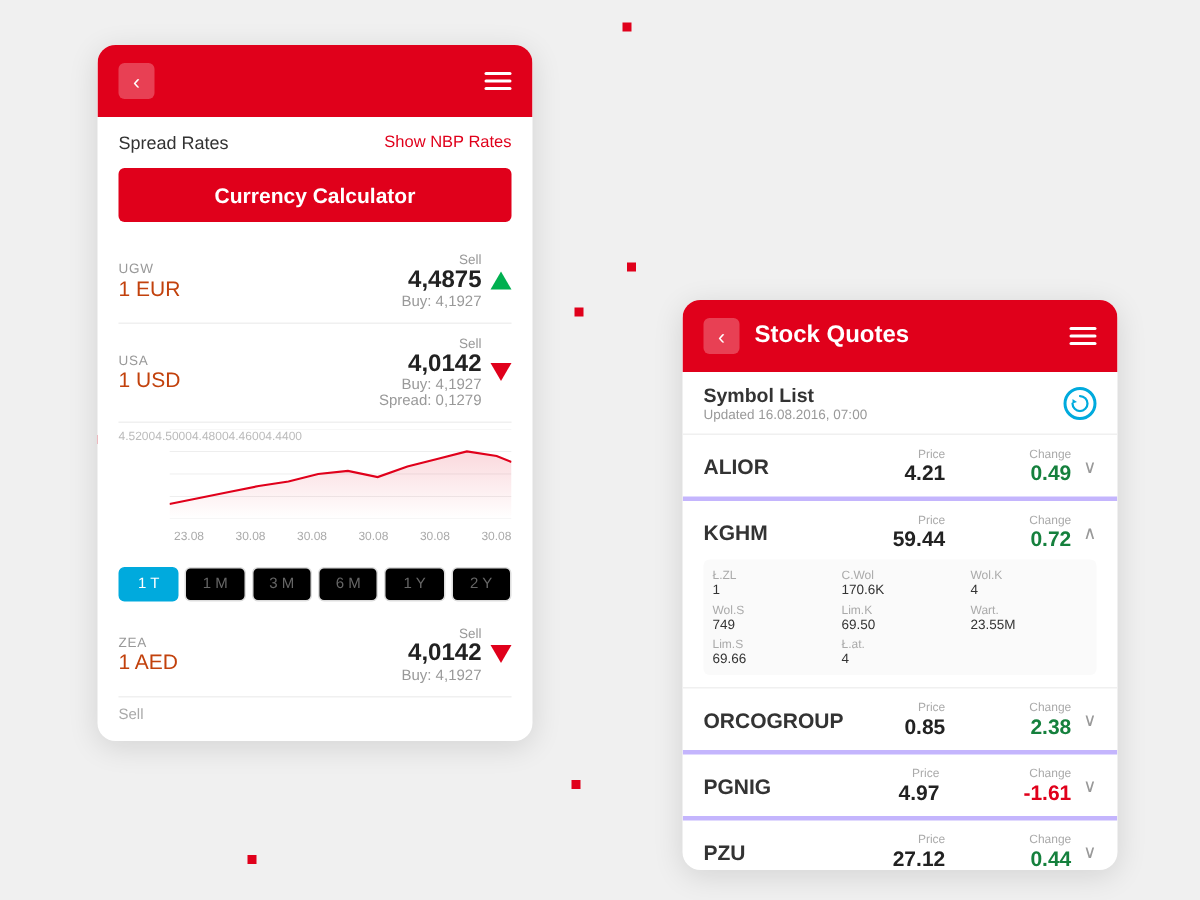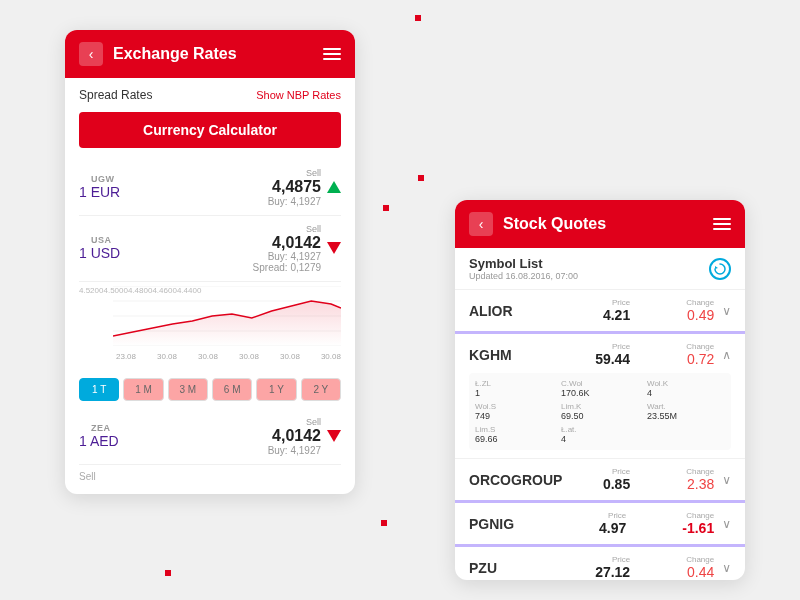--- a/index.html
+++ b/index.html
@@ -123,28 +123,27 @@
       border-bottom: 1px solid #f0f0f0;
       padding: 8px 0;
       display: flex;
       justify-content: space-between;
       align-items: center;
     }
 
     .currency-left .currency-region {
       font-size: 9px;
       color: #999;
-      font-weight: 700;
+      font-weight: 400;
       letter-spacing: 0.5px;
-      margin-left: 12px;
     }
 
     .currency-left .currency-name {
       font-size: 14px;
-      color: #4c1d95;
+      color: #c2410c;
       font-weight: 500;
     }
 
     .currency-right {
       text-align: right;
       display: flex;
       align-items: center;
       gap: 6px;
     }
 
@@ -224,21 +223,21 @@
 
     .time-btn {
       flex: 1;
       padding: 5px 0;
       text-align: center;
       font-size: 10px;
       border-radius: 4px;
       border: 1px solid #ddd;
       cursor: pointer;
       color: #666;
-      background: #fca5a5;
+      background: #000000;
     }
 
     .time-btn.active {
       background: #00aadd;
       color: white;
       border-color: #00aadd;
     }
 
     
     .stock-card {
@@ -344,22 +343,22 @@
     }
 
     .stock-change-label {
       font-size: 8px;
       color: #aaa;
       display: block;
     }
 
     .stock-change-pos {
       font-size: 14px;
-      font-weight: 400;
-      color: #ef4444;
+      font-weight: 700;
+      color: #15803d;
       display: block;
     }
 
     .stock-change-neg {
       font-size: 14px;
       font-weight: 700;
       color: #e0001b;
       display: block;
     }
 
@@ -388,21 +387,20 @@
 <div class="dot" style="left: 418px; top: 175px;"></div>
 <div class="dot" style="left: 383px; top: 205px;"></div>
 <div class="dot" style="left: 65px; top: 290px;"></div>
 <div class="dot" style="left: 381px; top: 520px;"></div>
 <div class="dot" style="left: 165px; top: 570px;"></div>
 
 <div class="exchange-card">
   <div class="card-header">
     <div class="header-left">
       <div class="back-btn">‹</div>
-      <span class="header-title">Exchange Rates</span>
     </div>
     <div class="menu-icon">
       <span></span>
       <span></span>
       <span></span>
     </div>
   </div>
 
   <div class="card-body">
     <div class="rates-row">

